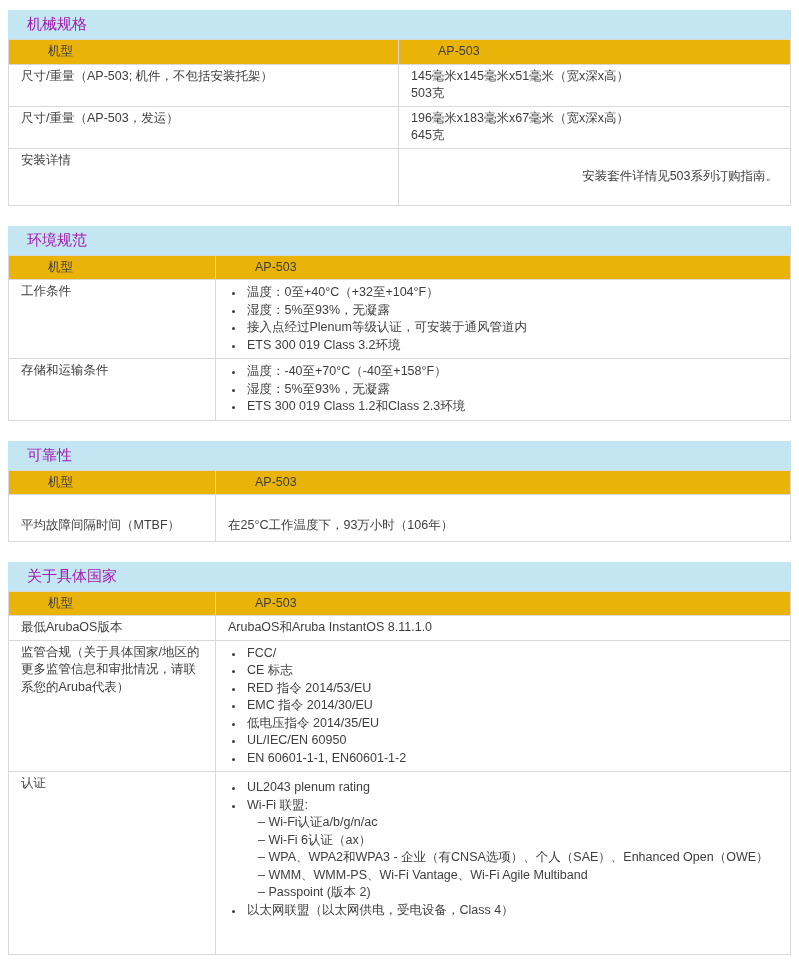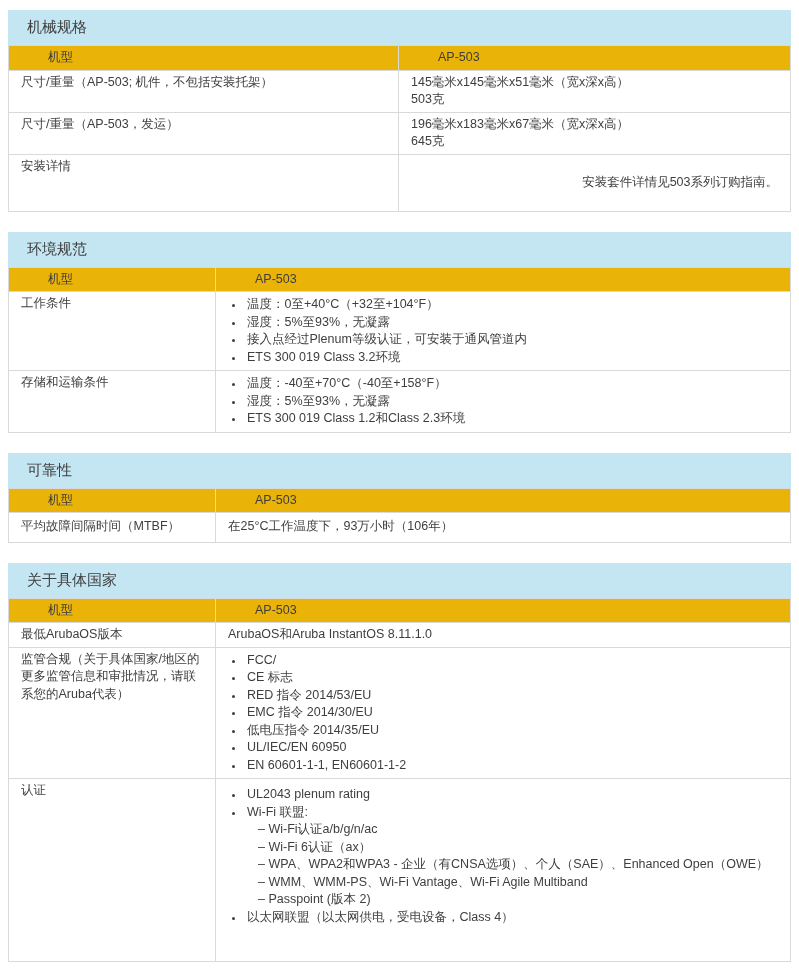--- a/index.html
+++ b/index.html
@@ -11,27 +11,27 @@
   .page {
     width: 799px;
     min-height: 979px;
     background: #ffffff;
     padding: 10px 8px 8px 8px;
   }
   .spec-section { margin-bottom: 20px; }
   .spec-section:last-child { margin-bottom: 0; }
   .section-title {
     background: #c3e6f2;
-    height: 35px;
+    height: 29px;
     display: flex;
     align-items: center;
     padding: 0 19px;
     font-size: 15px;
     font-weight: 500;
-    color: #404040;
+    color: #a21caf;
   }
   table.spec-table {
     width: 100%;
     border-collapse: collapse;
     table-layout: fixed;
   }
   td {
     border: 1px solid #d9d9d9;
     padding: 3px 12px;
     vertical-align: top;
@@ -49,21 +49,21 @@
   }
   td.value li { padding-left: 2px; }
   td.value li::marker { font-size: 11px; }
   .subline { padding-left: 11px; }
   .vline { display: block; }
   
   [data-table-id="mechanical"] tbody tr:last-child { height: 57px; }
   [data-table-id="mechanical"] tbody tr:last-child td.value { vertical-align: middle; text-align: right; }
   [data-table-id="regulatory"] tbody tr:last-child td { padding-bottom: 34px; }
   [data-table-id="regulatory"] tbody tr:last-child td.value ul { margin-top: 4px; }
-  [data-table-id="reliability"] tbody tr:last-child td { padding-top: 5px; padding-bottom: 6px; }
+  [data-table-id="reliability"] tbody tr:last-child td { padding-top: 22px; padding-bottom: 6px; }
 </style>
 </head>
 <body>
 
 <div class="page">
   <div id="sections">
       <section class="spec-section" data-table-id="mechanical">
         <div class="section-title">机械规格</div>
         <table class="spec-table">
           <colgroup>

